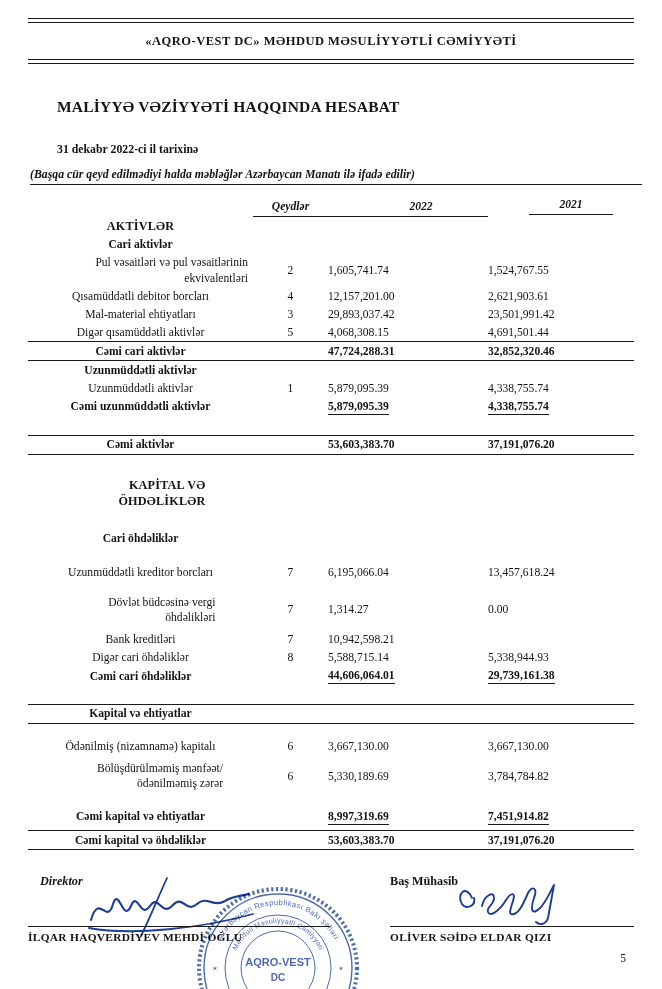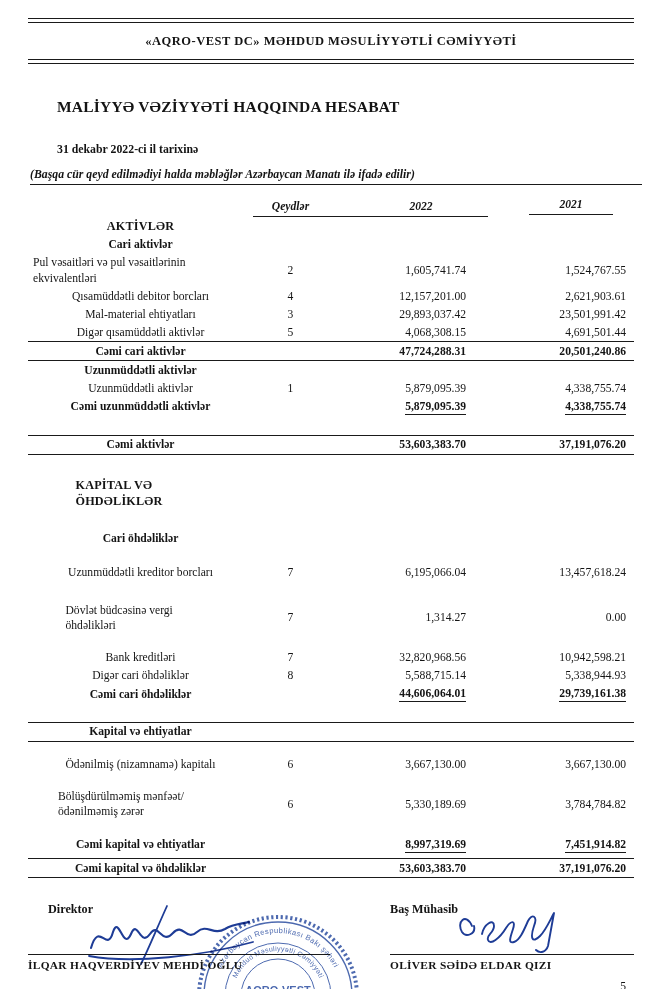--- a/index.html
+++ b/index.html
@@ -12,48 +12,48 @@
   .company { text-align:center; font-weight:700; font-size:12.5px; letter-spacing:.5px; padding:11px 6px 10px;font-family:Liberation Serif, serif; }
   .title { margin:34px 0 0 57px; font-size:15.5px; font-weight:700; letter-spacing:.2px; }
   .date-line { margin:26px 0 0 57px; font-size:11.8px; font-weight:700; }
   .currency-note { margin:10px 20px 0 30px; font-size:11.8px; font-weight:700; font-style:italic;
     border-bottom:1.7px solid #1a1a1a; padding-bottom:2px; }
 
   .table { margin:0 28px; }
   .tr { display:grid; grid-template-columns:225px 75px 160px 146px; align-items:center; }
   .td { font-size:11.6px; line-height:1.3; padding:1.5px 0; }
   .label { text-align:center; }
-  .label span { display:inline-block; text-align:left; }
+  .label span { display:inline-block; text-align:right; }
   .note { text-align:center; }
-  .num { text-align:right; }
+  .num { }
   .num span { display:inline-block; }
   .num.n22 { padding-right:22px; }
   .num.n21 { padding-right:8px; }
 
   .thead { align-items:end; padding-top:5px; }
   .thead .td { font-weight:700; padding-bottom:2px; }
   .th-notes { text-align:center; font-style:italic; border-bottom:1.6px solid #1a1a1a; }
   .th-y22 { text-align:center; font-style:italic; border-bottom:1.6px solid #1a1a1a; padding-left:26px; }
   .th-y21 { text-align:center; font-style:italic; padding-top:7px; padding-left:20px; }
   .th-y21 span { display:inline-block; min-width:84px; border-bottom:1.6px solid #1a1a1a; padding-bottom:2px; }
 
   .section .label { font-weight:700; font-size:12.2px; letter-spacing:.2px; }
   .subsection .label { font-weight:700; }
   .total .td, .grand .td { font-weight:700; }
   .line-top { border-top:1.6px solid #1a1a1a; }
   .line-bottom { border-bottom:1.6px solid #1a1a1a; }
   .num-underline .num span { border-bottom:1.4px solid #1a1a1a; }
 
   .w130{max-width:130px;} .w150{max-width:150px;} .w160{max-width:165px;} .w210{max-width:215px;}
-  .mt2{margin-top:18px;} .mt4{margin-top:4px;} .mt8{margin-top:14px;} .mt12{margin-top:20px;}
+  .mt2{margin-top:18px;} .mt4{margin-top:4px;} .mt8{margin-top:4px;} .mt12{margin-top:12px;}
   .mt14{margin-top:14px;} .mt16{margin-top:16px;} .mt20{margin-top:22px;}
 
   .footer { position:relative; margin:24px 28px 0; height:150px; font-size:11.6px; }
   .sig-label { position:absolute; top:0; font-weight:700; font-size:12.2px; }
-  .director-label { left:20px; }
+  .director-label { left:12px;font-style:italic; }
   .accountant-label { left:362px; }
   .name-block { position:absolute; top:52px; border-top:1.6px solid #1a1a1a; padding-top:4px;
     font-weight:700; letter-spacing:.3px; font-size:11.4px; }
   .director-name { left:0; width:302px; }
   .accountant-name { left:362px; width:244px; }
   .sig { position:absolute; }
   .sig-left { left:55px; top:0px; }
   .sig-right { left:428px; top:4px; }
   .stamp { position:absolute; left:162px; top:6px; mix-blend-mode:multiply; opacity:.85; }
   .stamp text { font-family:"Liberation Sans", sans-serif; }
@@ -120,21 +120,21 @@
       <div class="td label"><span>Digər qısamüddətli aktivlər</span></div>
       <div class="td note"><span>5</span></div>
       <div class="td num n22"><span>4,068,308.15</span></div>
       <div class="td num n21"><span>4,691,501.44</span></div>
     </div>
 
     <div class="tr total line-top line-bottom">
       <div class="td label"><span>Cəmi cari aktivlər</span></div>
       <div class="td note"></div>
       <div class="td num n22"><span>47,724,288.31</span></div>
-      <div class="td num n21"><span>20,501,240.86</span></div>
+      <div class="td num n21"><span>32,852,320.46</span></div>
     </div>
 
     <div class="tr subsection">
       <div class="td label"><span>Uzunmüddətli aktivlər</span></div>
       <div class="td note"></div>
         <div class="td num n22"></div>
         <div class="td num n21"></div>
     </div>
 
     <div class="tr item">
@@ -182,21 +182,20 @@
     <div class="tr item mt12">
       <div class="td label"><span class="w150">Dövlət büdcəsinə vergi öhdəlikləri</span></div>
       <div class="td note"><span>7</span></div>
       <div class="td num n22"><span>1,314.27</span></div>
       <div class="td num n21"><span>0.00</span></div>
     </div>
 
     <div class="tr item mt8">
       <div class="td label"><span>Bank kreditləri</span></div>
       <div class="td note"><span>7</span></div>
-      <div class="td num n22"><span>32,820,968.56</span></div>
       <div class="td num n21"><span>10,942,598.21</span></div>
     </div>
 
     <div class="tr item">
       <div class="td label"><span>Digər cari öhdəliklər</span></div>
       <div class="td note"><span>8</span></div>
       <div class="td num n22"><span>5,588,715.14</span></div>
       <div class="td num n21"><span>5,338,944.93</span></div>
     </div>
 

